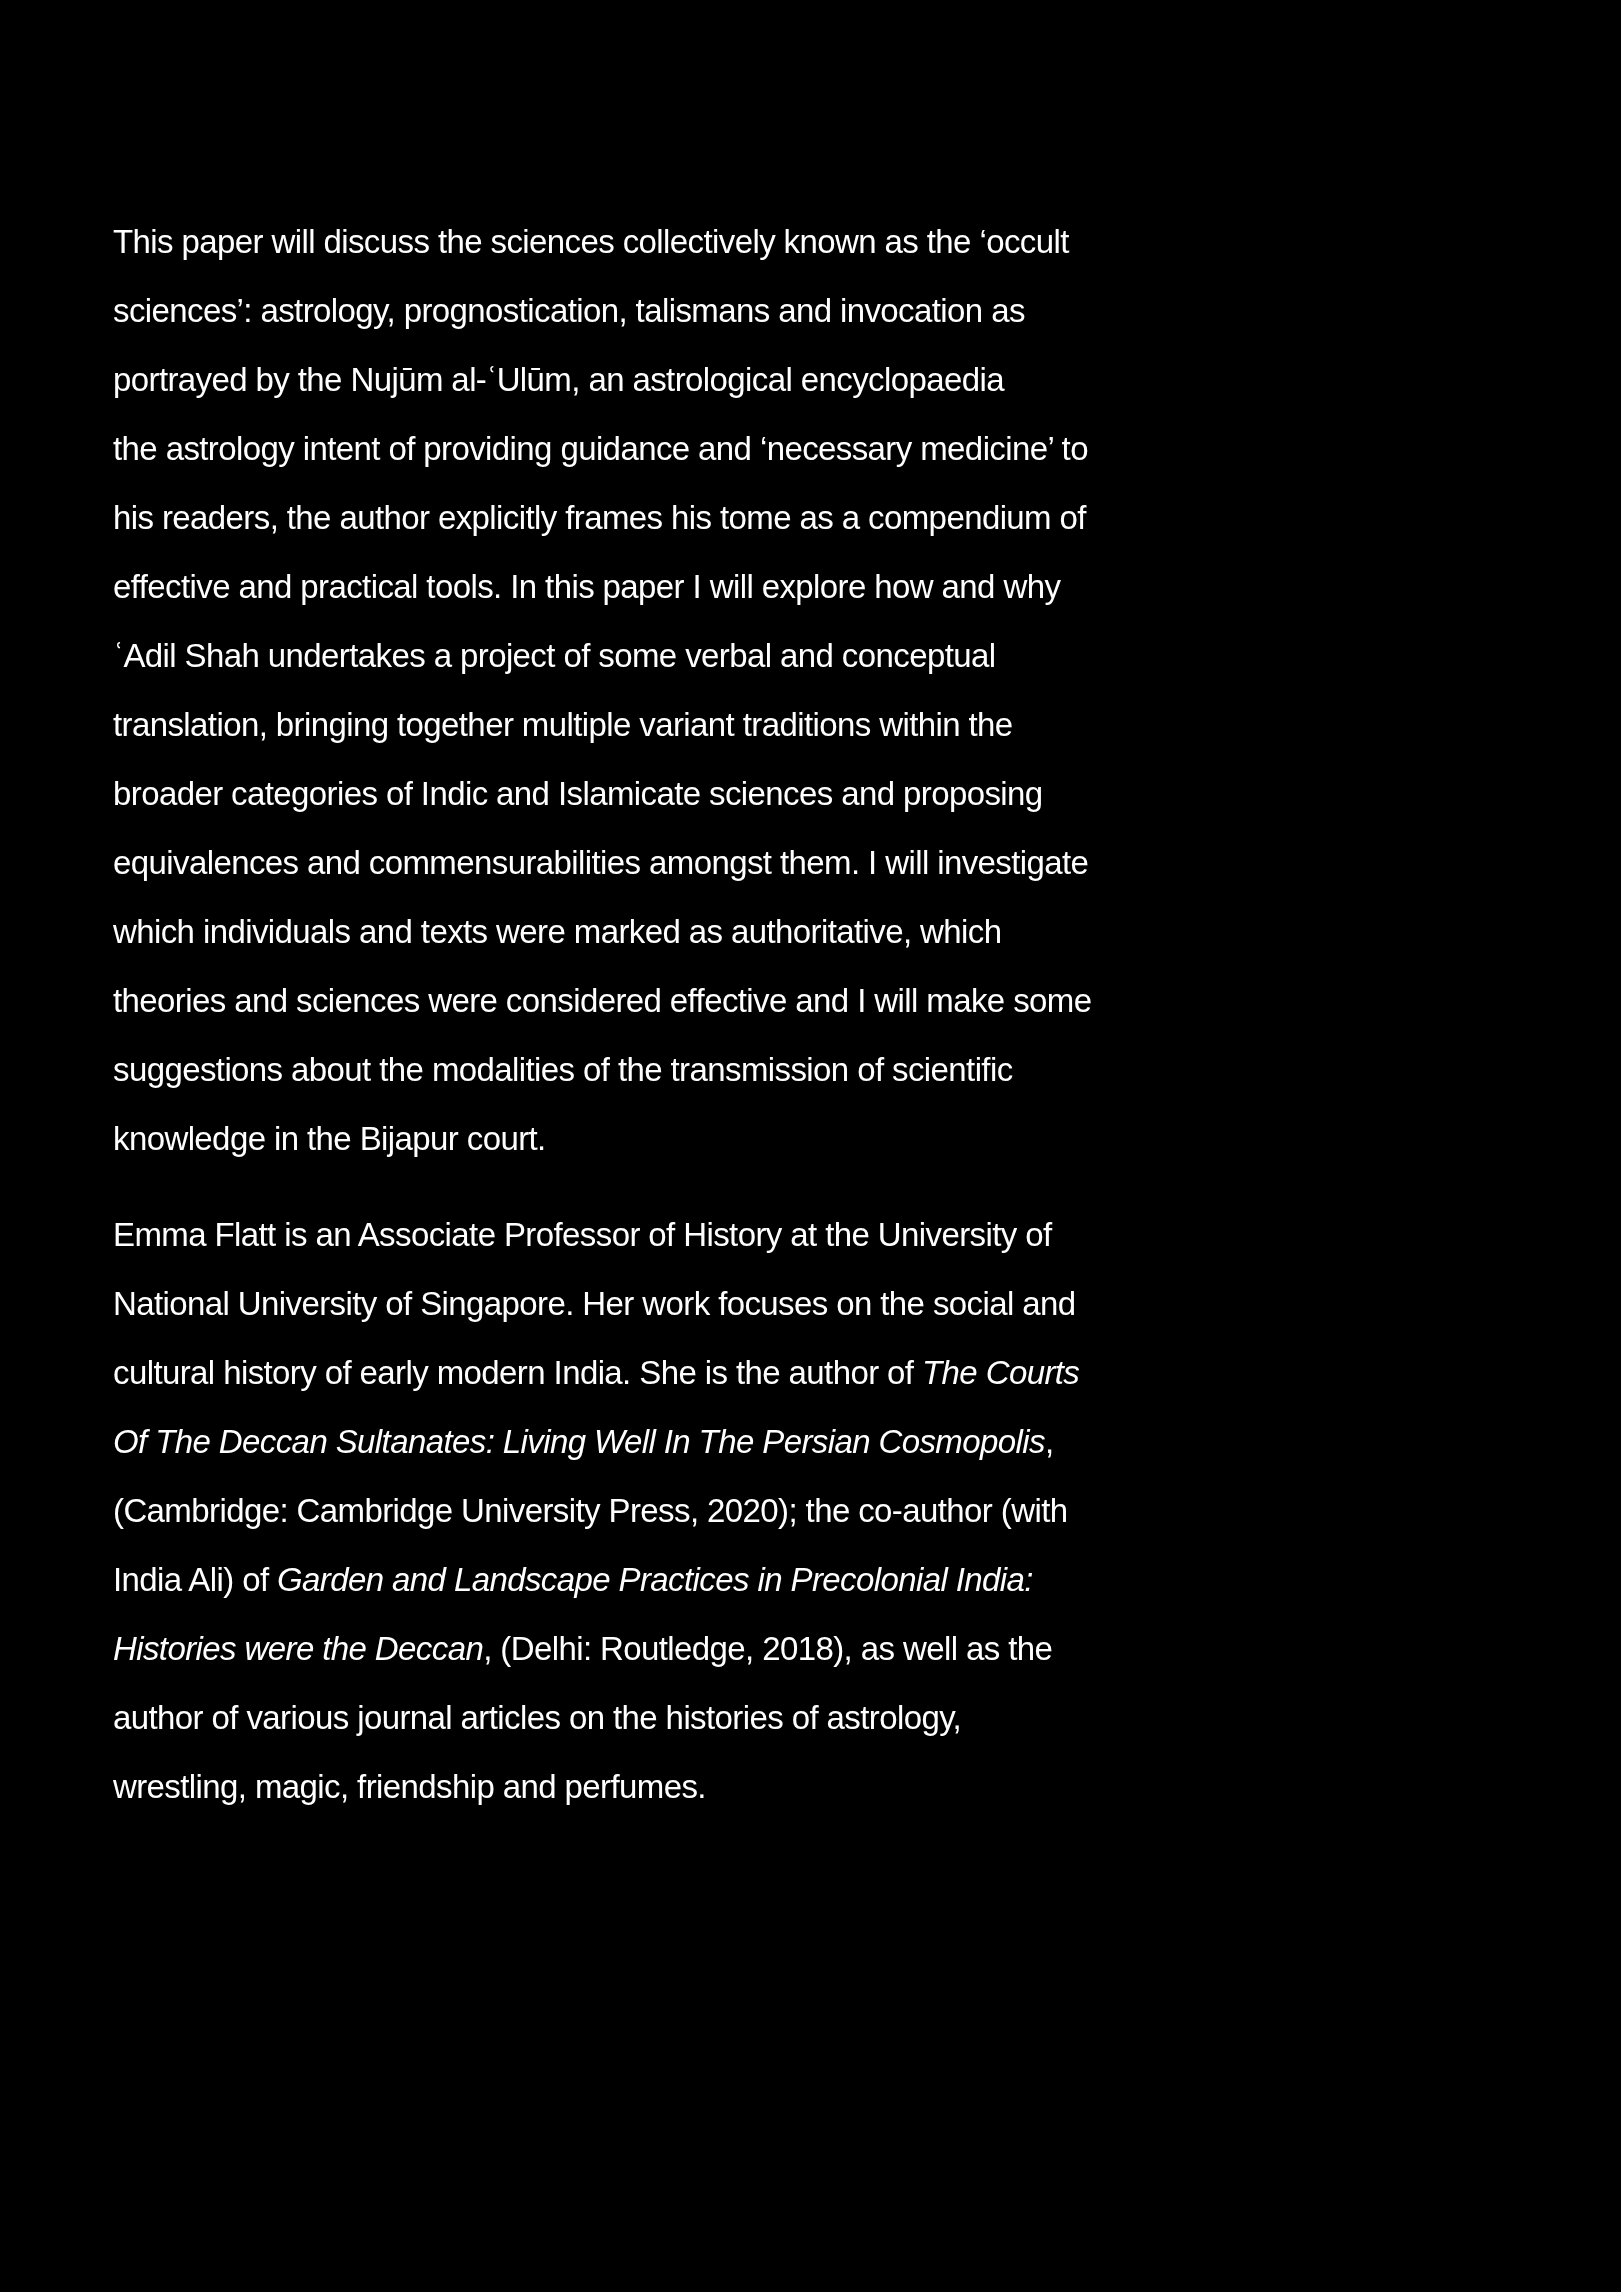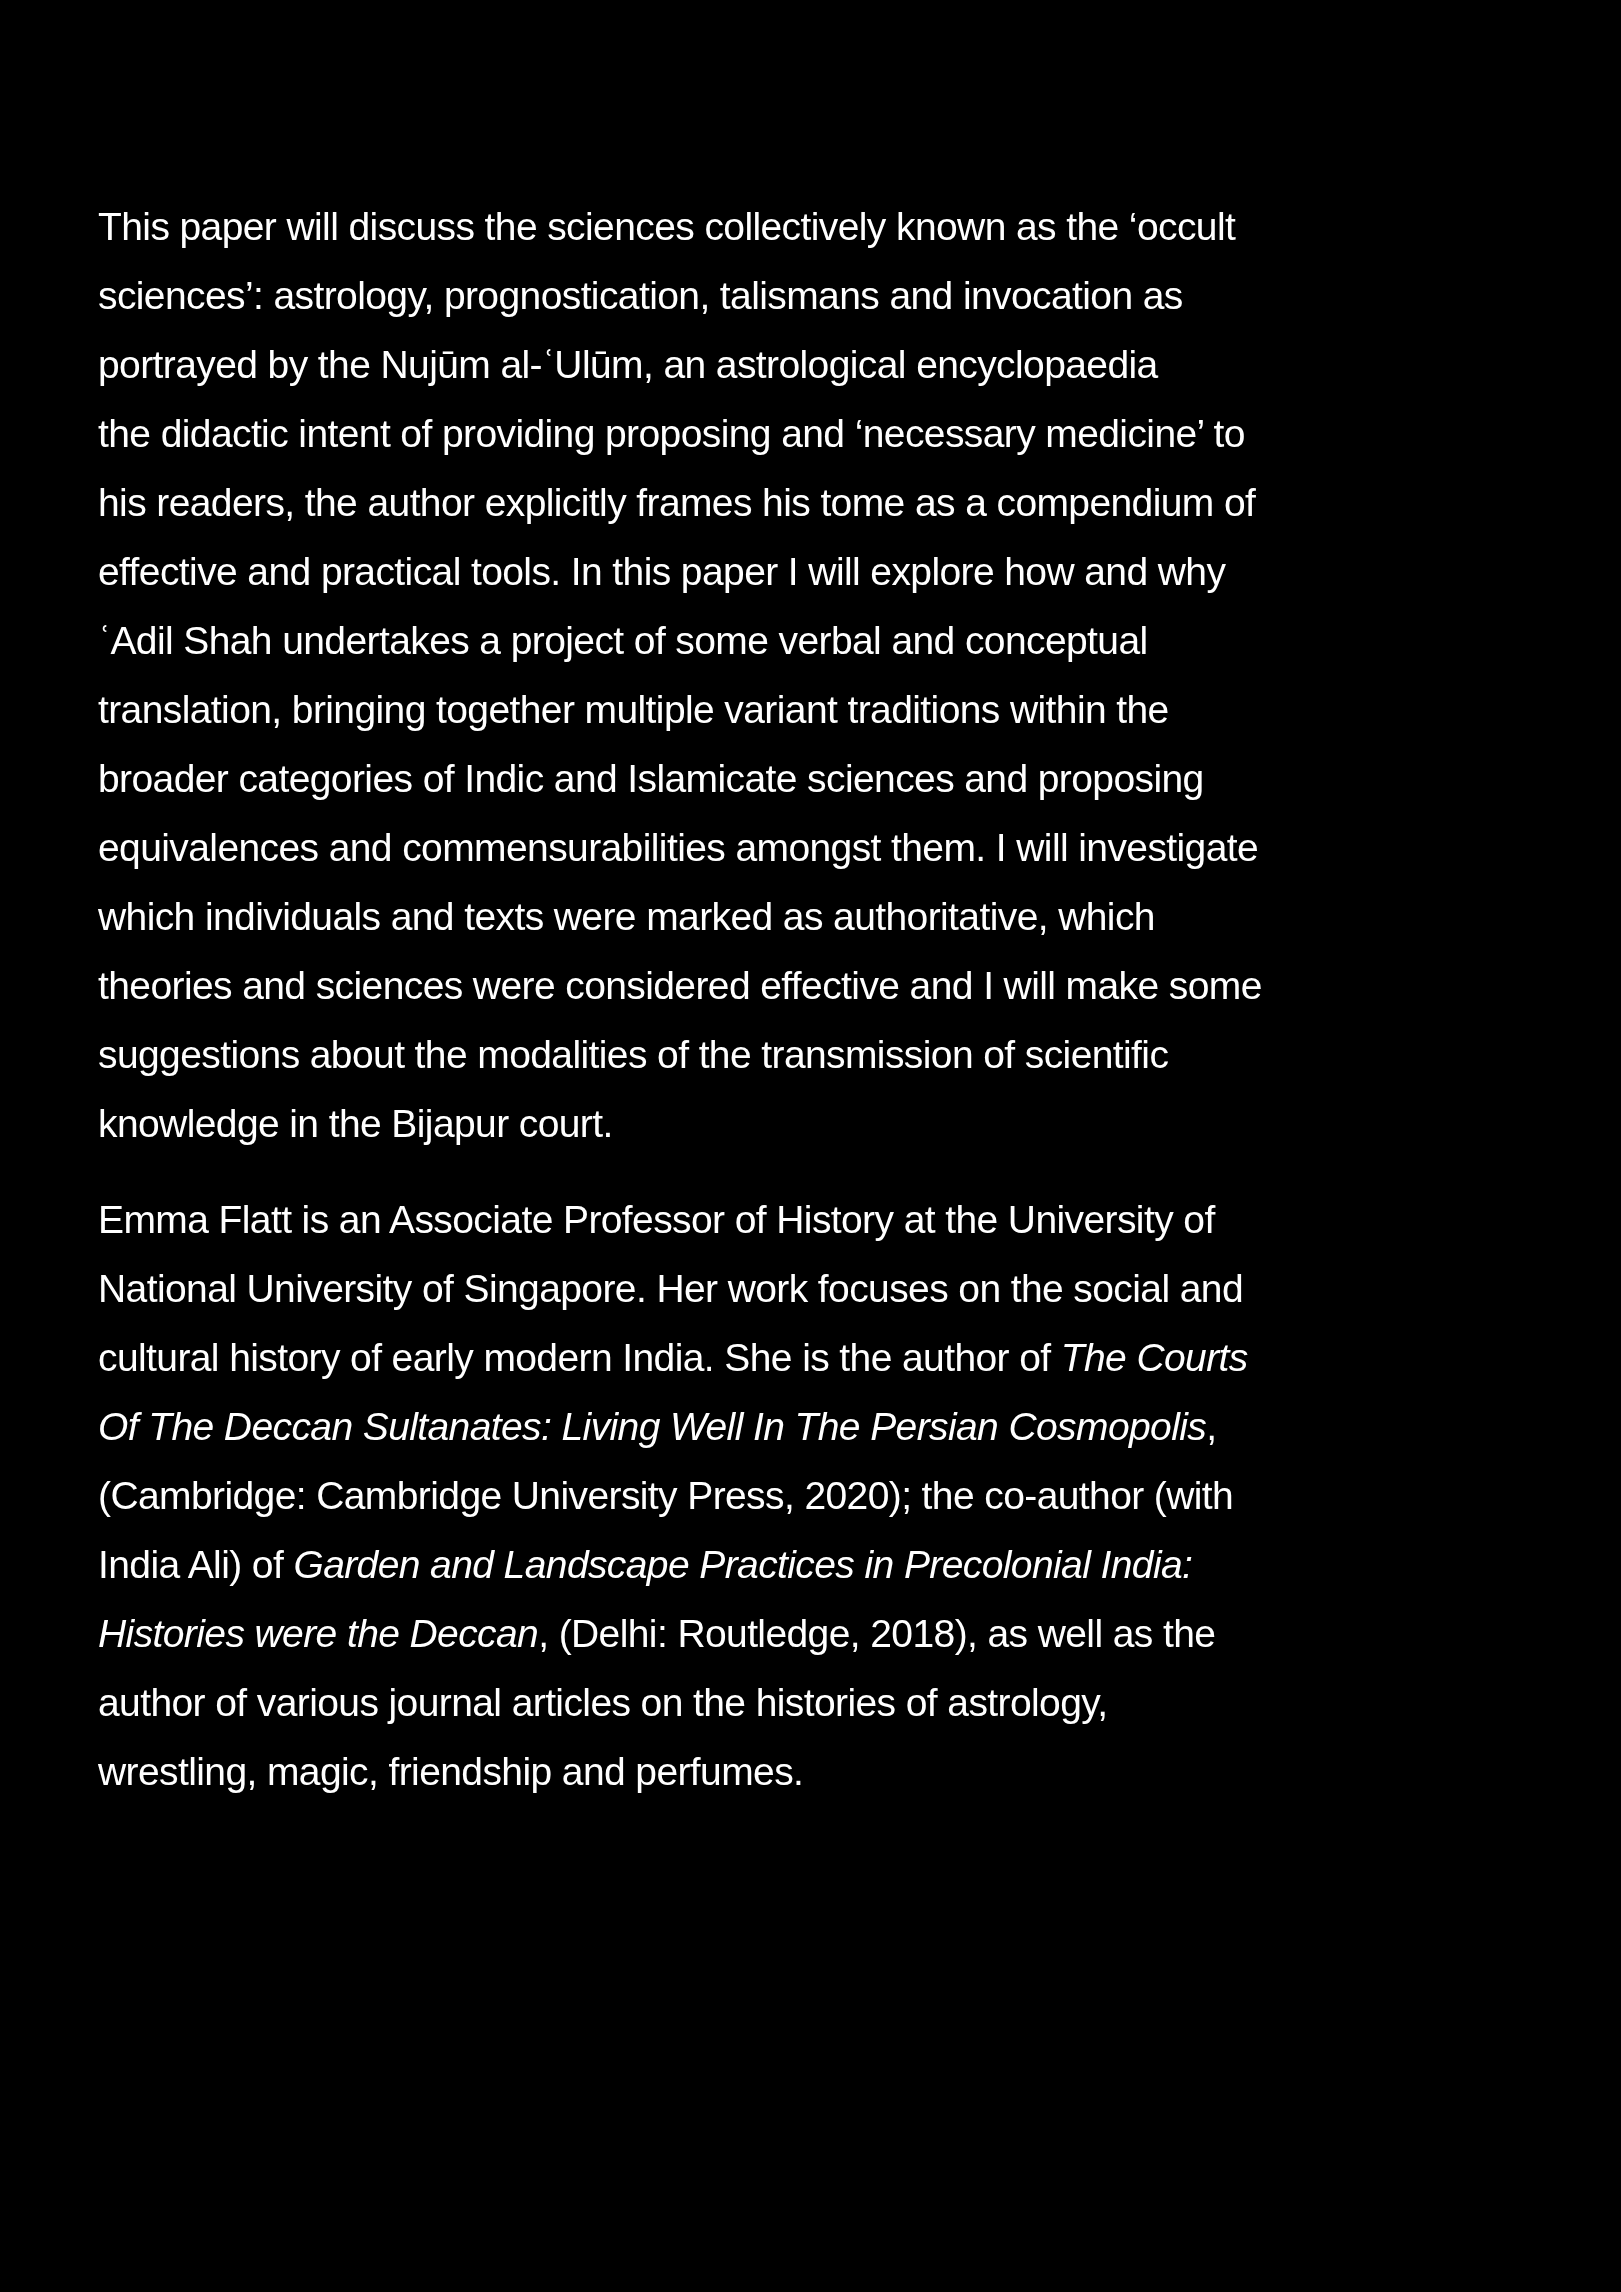--- a/index.html
+++ b/index.html
@@ -15,23 +15,23 @@
       color: #ffffff;
       font-family: "Liberation Sans", sans-serif;
     }
     .page {
       position: absolute;
       left: 98px;
       top: 192px;
       width: 1431px;
     }
     .para {
-      font-size: 39px;
+      font-size: 33px;
       line-height: 69px;
-      margin: 0;
+      margin: 15px;
       letter-spacing: -0.6px;
       word-spacing: 0px;
       transform-origin: left top;
     }
     .line {
       display: block;
       white-space: nowrap;
     }
     .para + .para {
       margin-top: 27.4px;
@@ -41,21 +41,21 @@
   </style>
 </head>
 <body>
 
 <div class="page">
 
   <p class="para">
     <span class="line">This paper will discuss the sciences collectively known as the ‘occult</span>
     <span class="line">sciences’: astrology, prognostication, talismans and invocation as</span>
     <span class="line">portrayed by the Nujūm al-ʿUlūm, an astrological encyclopaedia</span>
-    <span class="line">the didactic intent of providing proposing and ‘necessary medicine’ to</span>
+    <span class="line">the astrology intent of providing guidance and ‘necessary medicine’ to</span>
     <span class="line">his readers, the author explicitly frames his tome as a compendium of</span>
     <span class="line">effective and practical tools. In this paper I will explore how and why</span>
     <span class="line">ʿAdil Shah undertakes a project of some verbal and conceptual</span>
     <span class="line">translation, bringing together multiple variant traditions within the</span>
     <span class="line">broader categories of Indic and Islamicate sciences and proposing</span>
     <span class="line">equivalences and commensurabilities amongst them. I will investigate</span>
     <span class="line">which individuals and texts were marked as authoritative, which</span>
     <span class="line">theories and sciences were considered effective and I will make some</span>
     <span class="line">suggestions about the modalities of the transmission of scientific</span>
     <span class="line">knowledge in the Bijapur court.</span>

